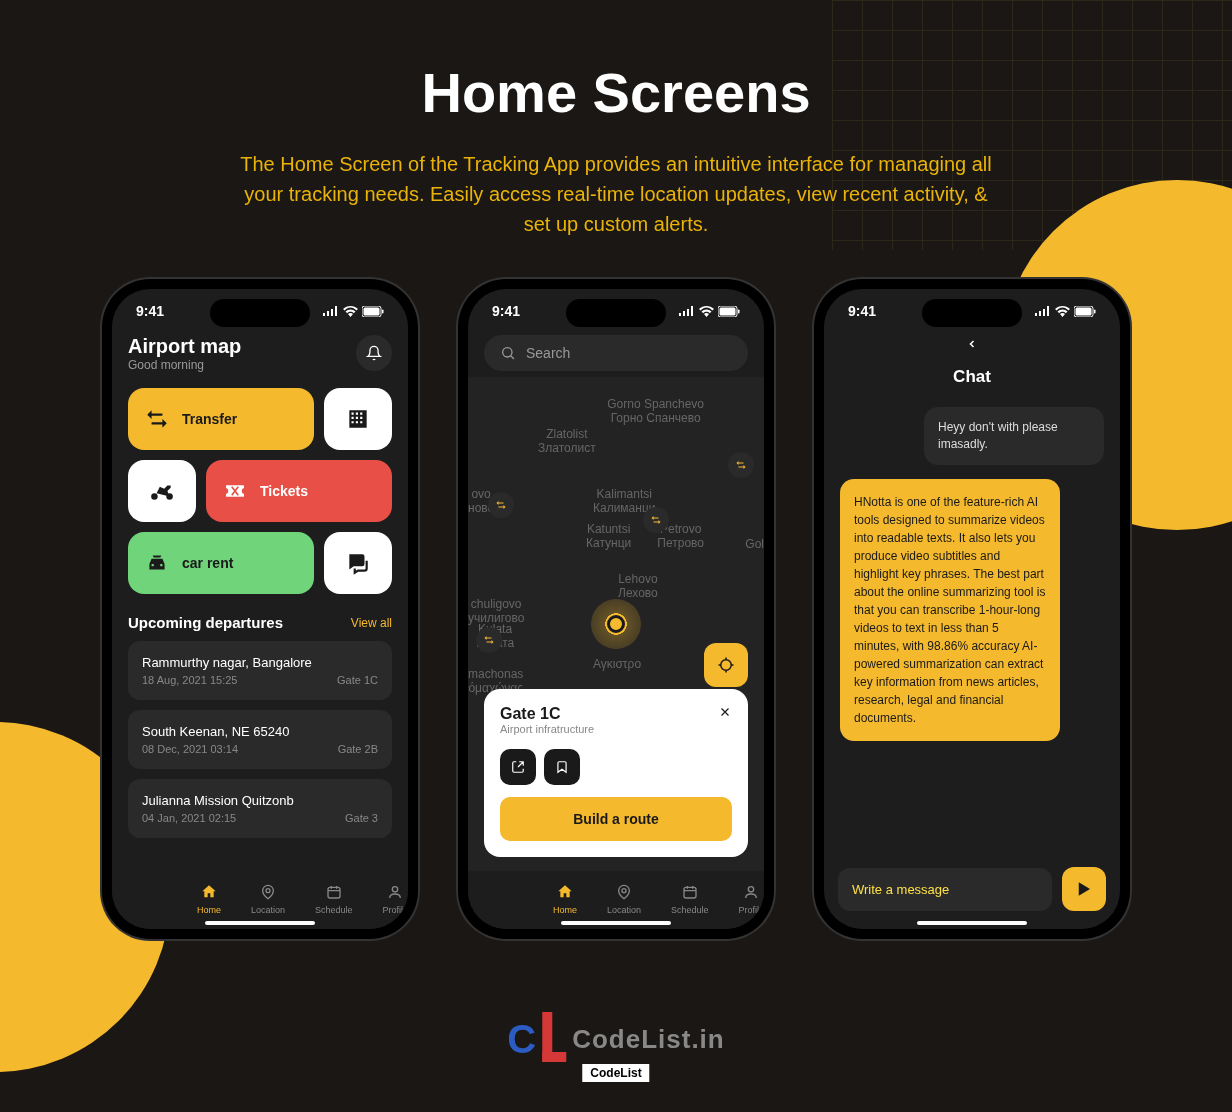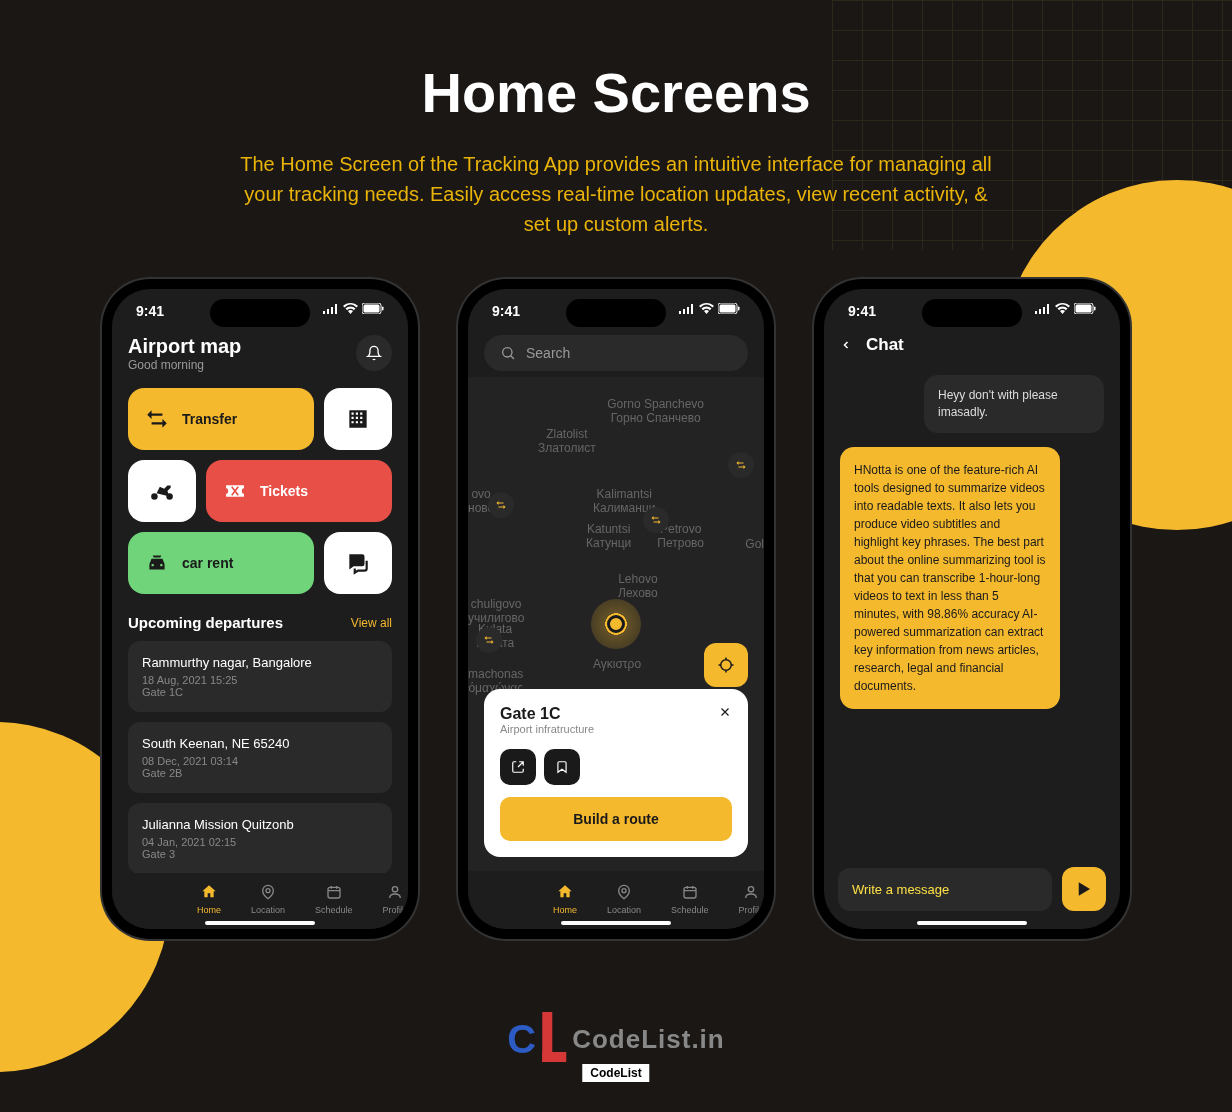--- a/index.html
+++ b/index.html
@@ -84,21 +84,21 @@
   top: 10px; left: 50%;
   transform: translateX(-50%);
   width: 100px; height: 28px;
   background: #000;
   border-radius: 16px;
   z-index: 10;
 }
 .status-bar {
   display: flex;
   justify-content: space-between;
-  align-items: flex-start;
+  align-items: center;
   padding: 14px 24px 8px;
   font-size: 14px;
   font-weight: 600;
 }
 .status-icons { display: flex; gap: 4px; align-items: center; }
 .content { padding: 8px 16px; height: calc(100% - 40px); overflow: hidden; position: relative; }
 
 
 .p1-header { display: flex; justify-content: space-between; align-items: flex-start; margin-bottom: 16px; }
 .p1-title h2 { font-size: 20px; font-weight: 700; }
@@ -130,21 +130,21 @@
 .section-head { display: flex; justify-content: space-between; align-items: center; margin: 20px 0 10px; }
 .section-head h3 { font-size: 15px; font-weight: 700; }
 .view-all { font-size: 12px; color: #f5b92e; }
 .dept-card {
   background: #2a2a2a;
   border-radius: 12px;
   padding: 14px;
   margin-bottom: 10px;
 }
 .dept-loc { font-size: 13px; font-weight: 500; margin-bottom: 4px; }
-.dept-meta { display: flex; justify-content: space-between; font-size: 11px; color: #888; flex-direction: column; }
+.dept-meta { display: flex; justify-content: space-between; font-size: 11px; color: #888; }
 .bottom-nav {
   position: absolute;
   bottom: 0; left: 0; right: 0;
   display: flex;
   justify-content: flex-end;
   padding: 10px 0 14px;
   background: #1d1d1d;
   gap: 30px;
 }
 .nav-item { display: flex; flex-direction: column; align-items: center; gap: 4px; font-size: 9px; color: #888; }
@@ -243,21 +243,21 @@
   background: #f5b92e;
   border: none;
   border-radius: 10px;
   padding: 14px;
   font-size: 14px;
   font-weight: 600;
   color: #1a1a1a;
 }
 
 
-.chat-header { display: flex; align-items: center; gap: 14px; margin-bottom: 20px; }
+.chat-header { display: flex; align-items: center; gap: 14px; margin-bottom: 20px; flex-direction: column; }
 .chat-header h2 { font-size: 17px; font-weight: 700; }
 .msg-grey {
   background: #2a2a2a;
   border-radius: 14px;
   padding: 12px 14px;
   font-size: 12px;
   color: #ddd;
   max-width: 180px;
   margin-left: auto;
   margin-bottom: 14px;

